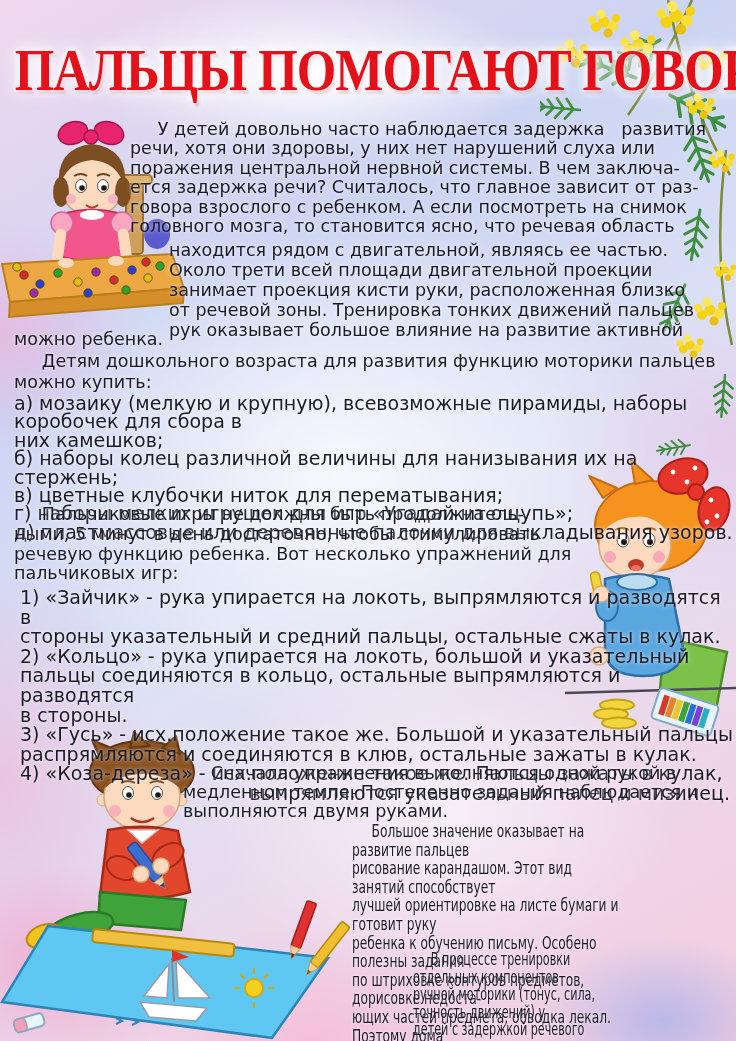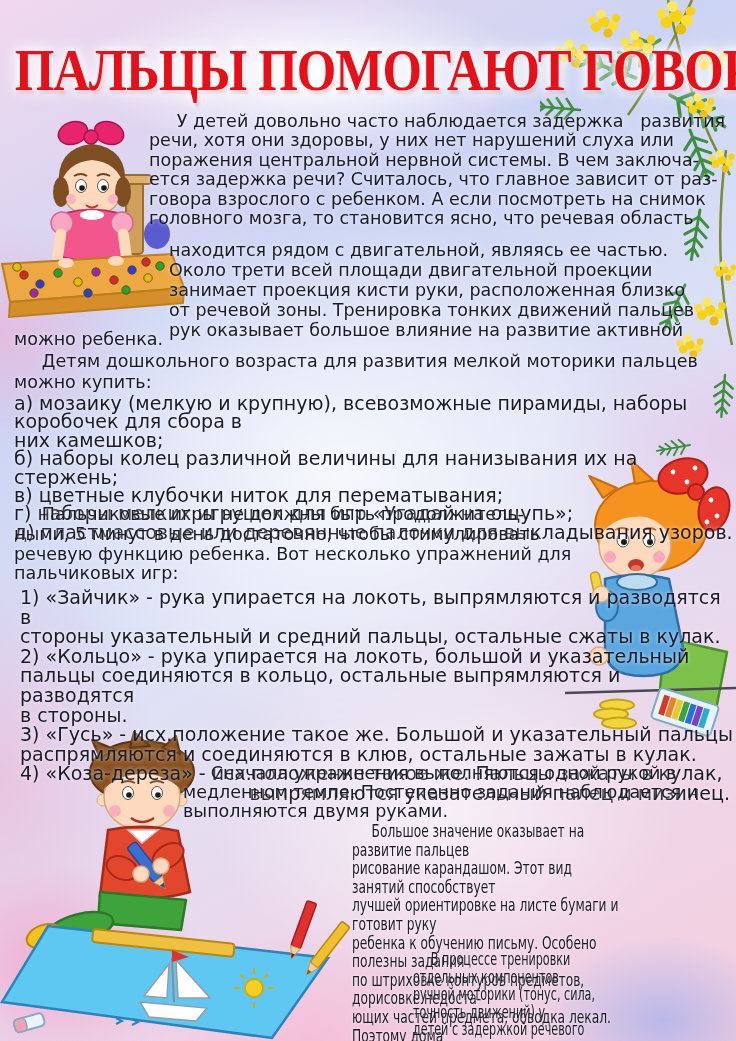--- a/index.html
+++ b/index.html
@@ -235,34 +235,34 @@
       <polygon points="320,245 324,245 322,250" fill="#806008"></polygon>
     </g>
     <g transform="rotate(-16 30 292)">
       <rect x="14" y="286" width="30" height="13" rx="4" fill="#eaf4fb" stroke="#8aa8c0" stroke-width="2"></rect>
       <rect x="14" y="286" width="12" height="13" rx="4" fill="#f2a0b8" stroke="#8aa8c0" stroke-width="1.5"></rect>
     </g>
   </svg>
 
   <div class="title">ПАЛЬЦЫ ПОМОГАЮТ ГОВОРИТЬ.</div>
 
-  <div class="tb big" style="left:130px;top:112px;line-height:19.4px;margin-left:19px;">     У детей довольно часто наблюдается задержка   развития
+  <div class="tb big" style="left:130px;top:120px;line-height:19.4px;">     У детей довольно часто наблюдается задержка   развития
 речи, хотя они здоровы, у них нет нарушений слуха или
 поражения центральной нервной системы. В чем заключа-
 ется задержка речи? Считалось, что главное зависит от раз-
 говора взрослого с ребенком. А если посмотреть на снимок
 головного мозга, то становится ясно, что речевая область</div>
   <div class="tb big" style="left:169px;top:240px;line-height:20px;">находится рядом с двигательной, являясь ее частью.
 Около трети всей площади двигательной проекции
 занимает проекция кисти руки, расположенная близко
 от речевой зоны. Тренировка тонких движений пальцев
 рук оказывает большое влияние на развитие активной</div>
   <div class="tb big" style="left:14px;top:330px;line-height:19.4px;">можно ребенка.</div>
 
-  <div class="tb big" style="left:14px;top:351px;line-height:20.5px;">     Детям дошкольного возраста для развития мелкой моторики пальцев
+  <div class="tb big" style="left:14px;top:351px;line-height:20.5px;">     Детям дошкольного возраста для развития функцию моторики пальцев
 можно купить:</div>
   <div class="tb small" style="left:14px;top:394px;line-height:18.4px;">а) мозаику (мелкую и крупную), всевозможные пирамиды, наборы коробочек для сбора в
 них камешков;
 б) наборы колец различной величины для нанизывания их на стержень;
 в) цветные клубочки ниток для перематывания;
 г) наборы мелких игрушек для игр «Угадай на ощупь»;
 д) пластмассовые или деревянные палочки для выкладывания узоров.</div>
 
   <div class="tb big" style="left:14px;top:505px;line-height:19.8px;">     Пальчиковые игры не должны быть продолжитель-
 ными, 5 минут в день достаточно, чтобы стимулировать

